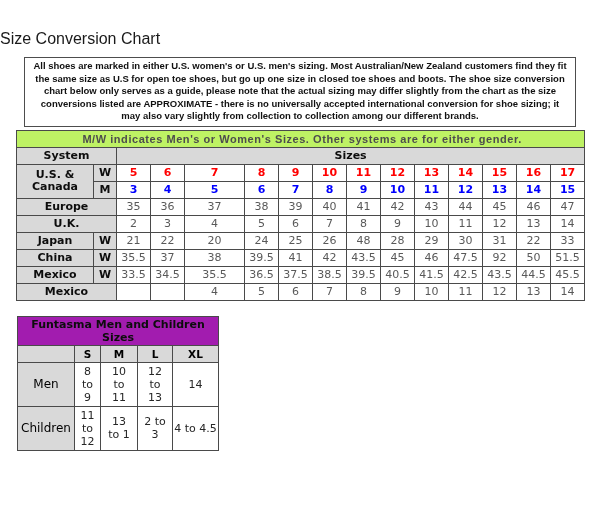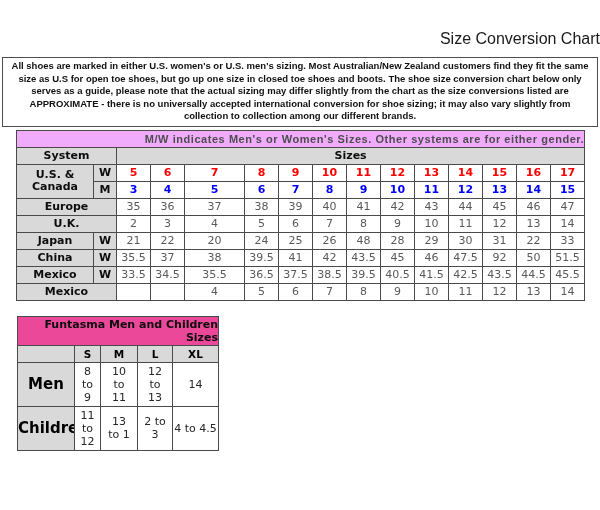--- a/index.html
+++ b/index.html
@@ -7,29 +7,29 @@
   body {
     width: 600px; height: 510px;
     overflow: hidden;
     font-family: "DejaVu Sans", sans-serif;
     color: #000;
   }
   .page { width: 600px; height: 510px; position: relative; }
 
   .page-title {
     margin-top: 30px;
-    text-align: right;
+    text-align: left;
     font-family: "Liberation Sans", sans-serif;
     font-size: 16px;
     font-weight: normal;
     color: #1a1a1a;
   }
 
   .intro-box {
-    width: 596px;
+    width: 552px;
     margin: 9px auto 3px auto;
     border: 1px solid #4d4d4d;
     padding: 2px 5px 3px 5px;
     font-family: "Liberation Sans", sans-serif;
     font-size: 9.5px;
     font-weight: bold;
     line-height: 12.5px;
     text-align: center;
     color: #111;
   }
@@ -39,27 +39,27 @@
 
   
   table.main {
     width: 568px;
     margin-left: 16px;
     border: 1px solid #000;
   }
   table.main td, table.main th { height: 17px; font-size: 11px; }
   td.note-cell {
     height: 20px;
-    background: #f0abfc;
+    background: #bef264;
     font-family: "Liberation Sans", sans-serif;
     font-weight: bold;
     font-size: 13px;
     letter-spacing: 0.55px;
     color: #4d4d4d;
-    text-align: right;
+    text-align: center;
     padding-left: 3px;
     white-space: nowrap;
   }
   .gray { background: var(--header-gray, #d9d9d9); margin-left: 48px; }
   th.hdr {
     font-size: 11.5px;
     font-weight: bold;
     color: #0d0d0d;
   }
   td.lbl {
@@ -80,40 +80,39 @@
   td.val.blue { color: var(--mens-blue, #0000ff); font-weight: bold; }
 
   
   table.fun {
     width: 201px;
     margin-left: 17px;
     margin-top: 15px;
     border: 1px solid #000;
   }
   th.fun-title {
-    background: #ec4899;
+    background: #a21caf;
     font-size: 11px;
     font-weight: bold;
     color: #0d0d0d;
     white-space: pre-line;
     line-height: 13px;
     height: 27px;
     padding: 1px 0;
-    text-align: right;
   }
   table.fun th.colhdr {
     background: var(--header-gray, #d9d9d9);
     font-size: 10.5px;
     font-weight: bold;
     height: 17px;
   }
   table.fun td.flbl {
     background: var(--header-gray, #d9d9d9);
-    font-size: 15px;
-    font-weight: bold;
+    font-size: 12px;
+    font-weight: normal;
   }
   table.fun td.fval {
     font-size: 11px;
     color: #262626;
     white-space: pre-line;
     line-height: 13px;
     padding: 2px 0;
     background: #fff;
   }
 </style>

